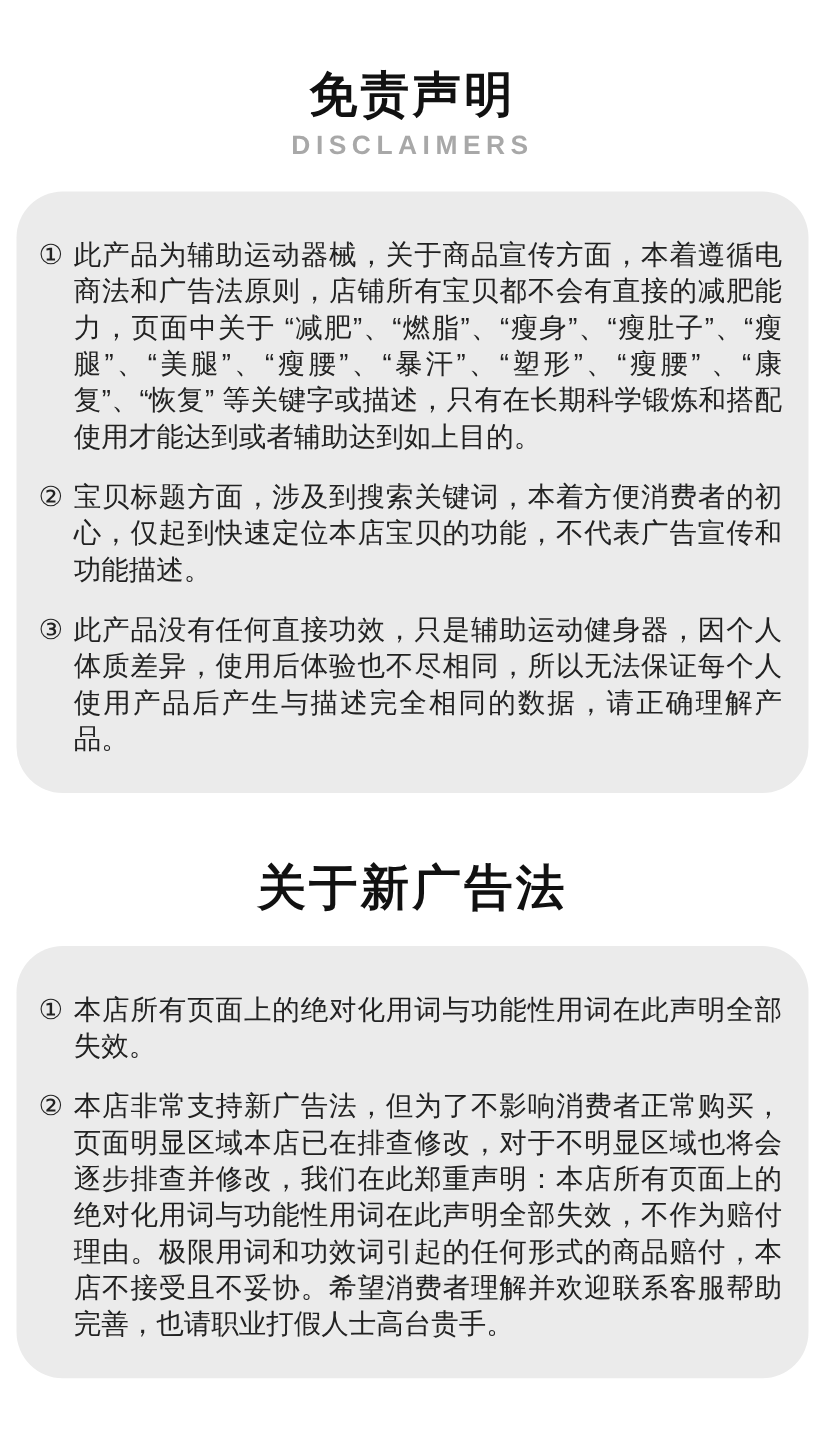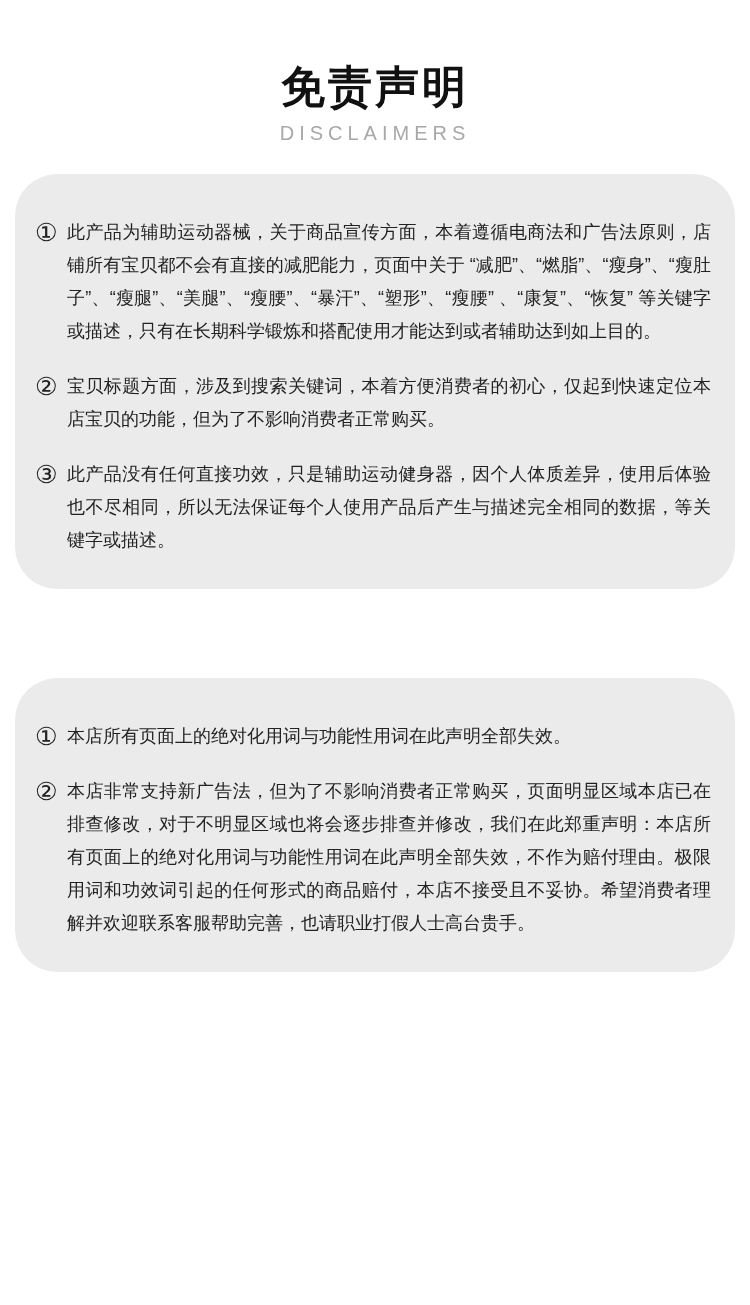--- a/index.html
+++ b/index.html
@@ -24,23 +24,23 @@
   .title {
     margin: 0;
     font-size: 44px;
     line-height: 50px;
     font-weight: 700;
     letter-spacing: 3px;
     color: #111111;
   }
   .subtitle {
     margin-top: 7px;
-    font-size: 20px;
+    font-size: 24px;
     line-height: 28px;
-    font-weight: 400;
+    font-weight: 700;
     letter-spacing: 5px;
     color: #a8a8a8;
   }
   .card {
     margin: 27px 15px 0 15px;
     background: #ebebeb;
     border-radius: 42px;
     padding: 42px 24px 32px 20px;
     box-sizing: border-box;
   }
@@ -53,21 +53,21 @@
   .item-num {
     flex: 0 0 32px;
     font-size: 25px;
     line-height: 33px;
     color: #222222;
     text-align: left;
   }
   .item-text {
     margin: 0;
     flex: 1 1 auto;
-    font-size: 18px;
+    font-size: 25px;
     line-height: 33px;
     color: #222222;
     text-align: justify;
     word-break: break-all;
   }
 </style>
 </head>
 <body>
 
 <div class="page">
@@ -77,31 +77,32 @@
       <h1 class="title">免责声明</h1>
       <div class="subtitle">DISCLAIMERS</div>
     </div>
     <div class="card">
       <div class="item">
         <span class="item-num">①</span>
         <p class="item-text">此产品为辅助运动器械，关于商品宣传方面，本着遵循电商法和广告法原则，店铺所有宝贝都不会有直接的减肥能力，页面中关于 “减肥”、“燃脂”、“瘦身”、“瘦肚子”、“瘦腿”、“美腿”、“瘦腰”、“暴汗”、“塑形”、“瘦腰” 、“康复”、“恢复” 等关键字或描述，只有在长期科学锻炼和搭配使用才能达到或者辅助达到如上目的。</p>
       </div>
       <div class="item">
         <span class="item-num">②</span>
-        <p class="item-text">宝贝标题方面，涉及到搜索关键词，本着方便消费者的初心，仅起到快速定位本店宝贝的功能，但为了不影响消费者正常购买。</p>
+        <p class="item-text">宝贝标题方面，涉及到搜索关键词，本着方便消费者的初心，仅起到快速定位本店宝贝的功能，不代表广告宣传和功能描述。</p>
       </div>
       <div class="item">
         <span class="item-num">③</span>
-        <p class="item-text">此产品没有任何直接功效，只是辅助运动健身器，因个人体质差异，使用后体验也不尽相同，所以无法保证每个人使用产品后产生与描述完全相同的数据，等关键字或描述。</p>
+        <p class="item-text">此产品没有任何直接功效，只是辅助运动健身器，因个人体质差异，使用后体验也不尽相同，所以无法保证每个人使用产品后产生与描述完全相同的数据，请正确理解产品。</p>
       </div>
     </div>
   </section>
 
   <section class="section section--second">
     <div class="section-header">
+      <h1 class="title">关于新广告法</h1>
     </div>
     <div class="card">
       <div class="item">
         <span class="item-num">①</span>
         <p class="item-text">本店所有页面上的绝对化用词与功能性用词在此声明全部失效。</p>
       </div>
       <div class="item">
         <span class="item-num">②</span>
         <p class="item-text">本店非常支持新广告法，但为了不影响消费者正常购买，页面明显区域本店已在排查修改，对于不明显区域也将会逐步排查并修改，我们在此郑重声明：本店所有页面上的绝对化用词与功能性用词在此声明全部失效，不作为赔付理由。极限用词和功效词引起的任何形式的商品赔付，本店不接受且不妥协。希望消费者理解并欢迎联系客服帮助完善，也请职业打假人士高台贵手。</p>
       </div>

